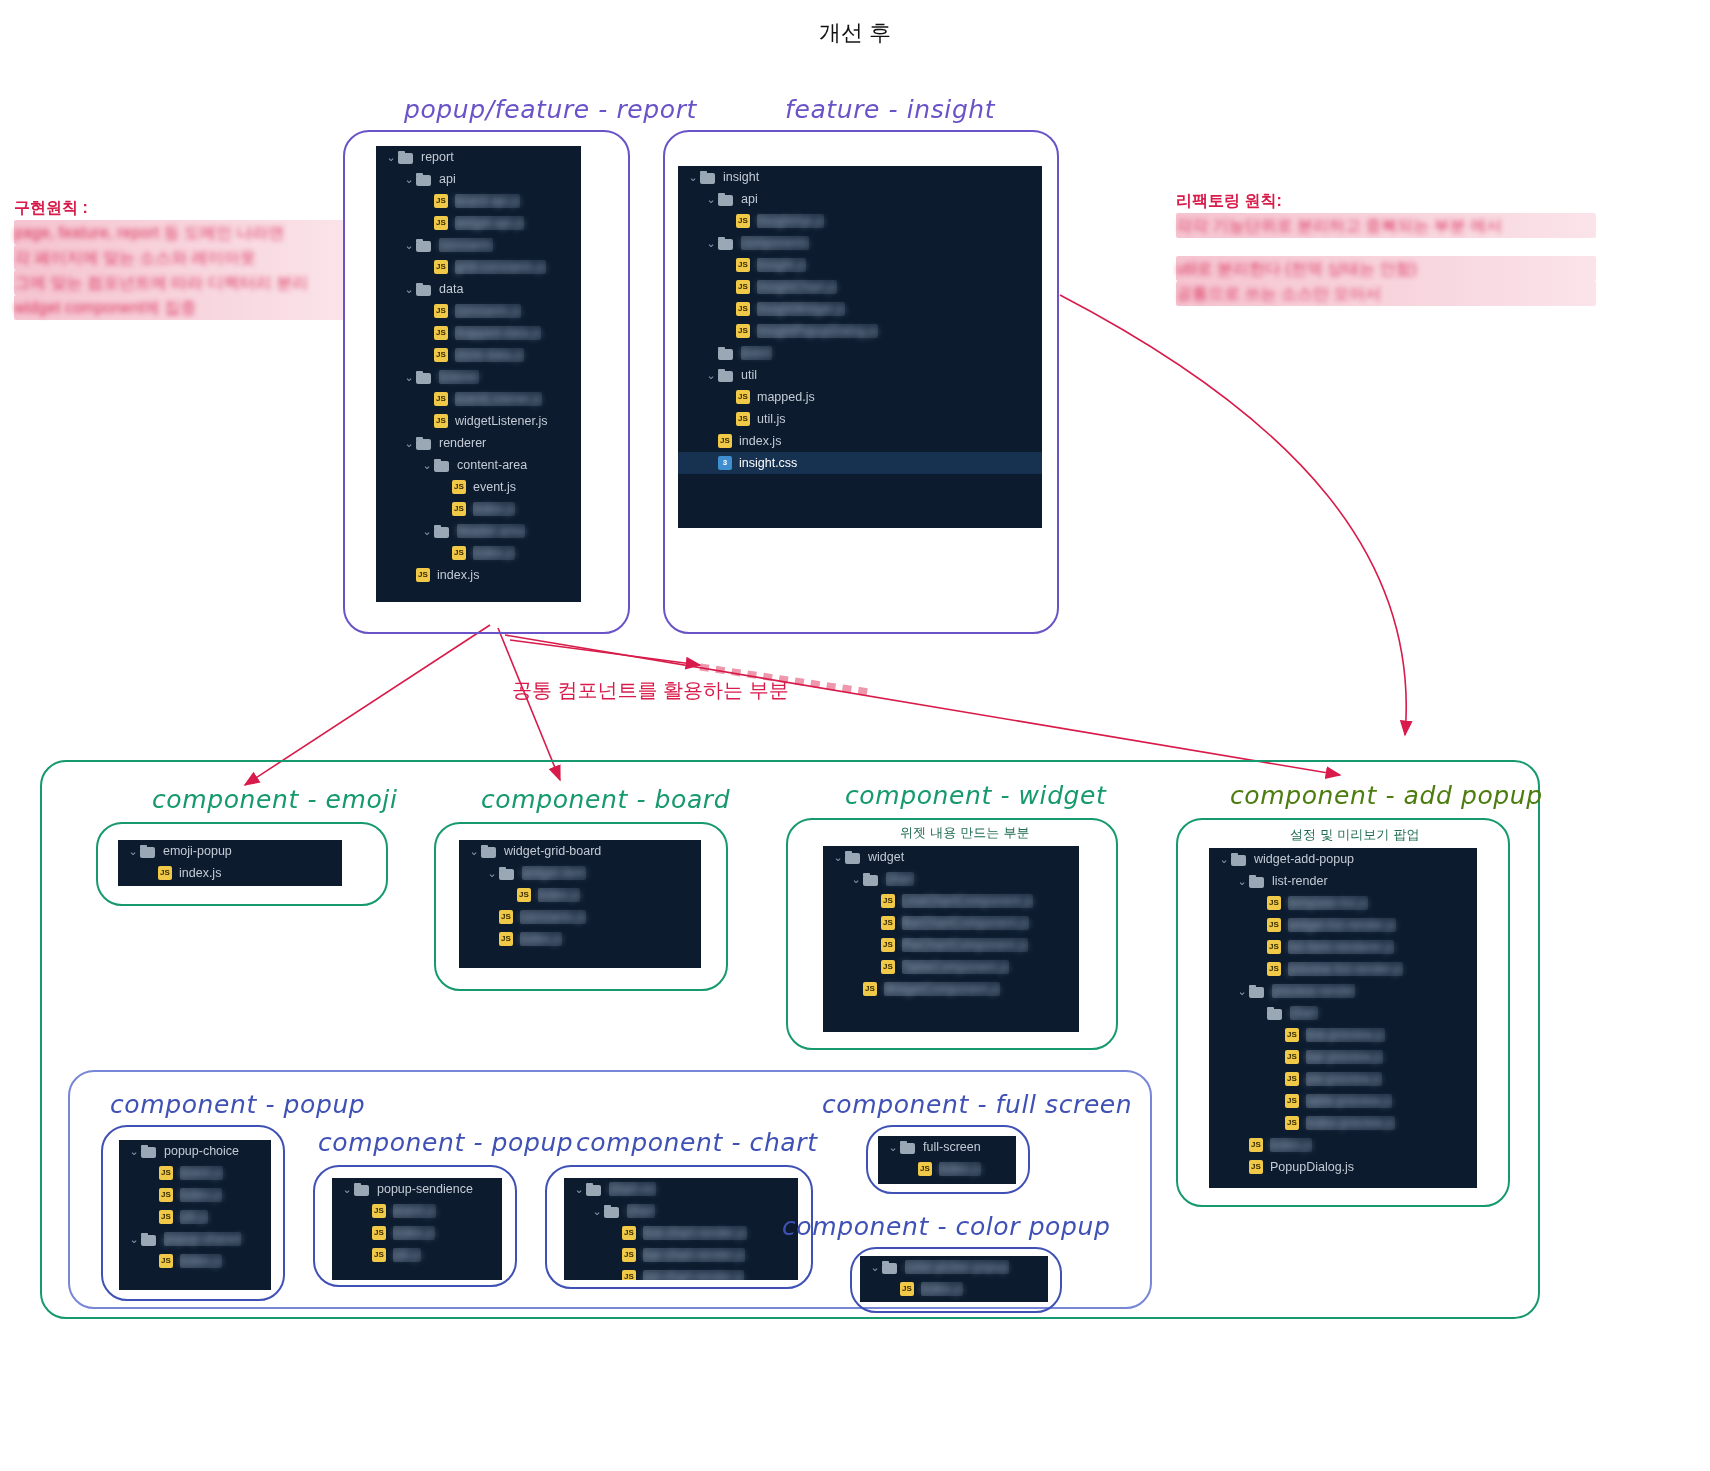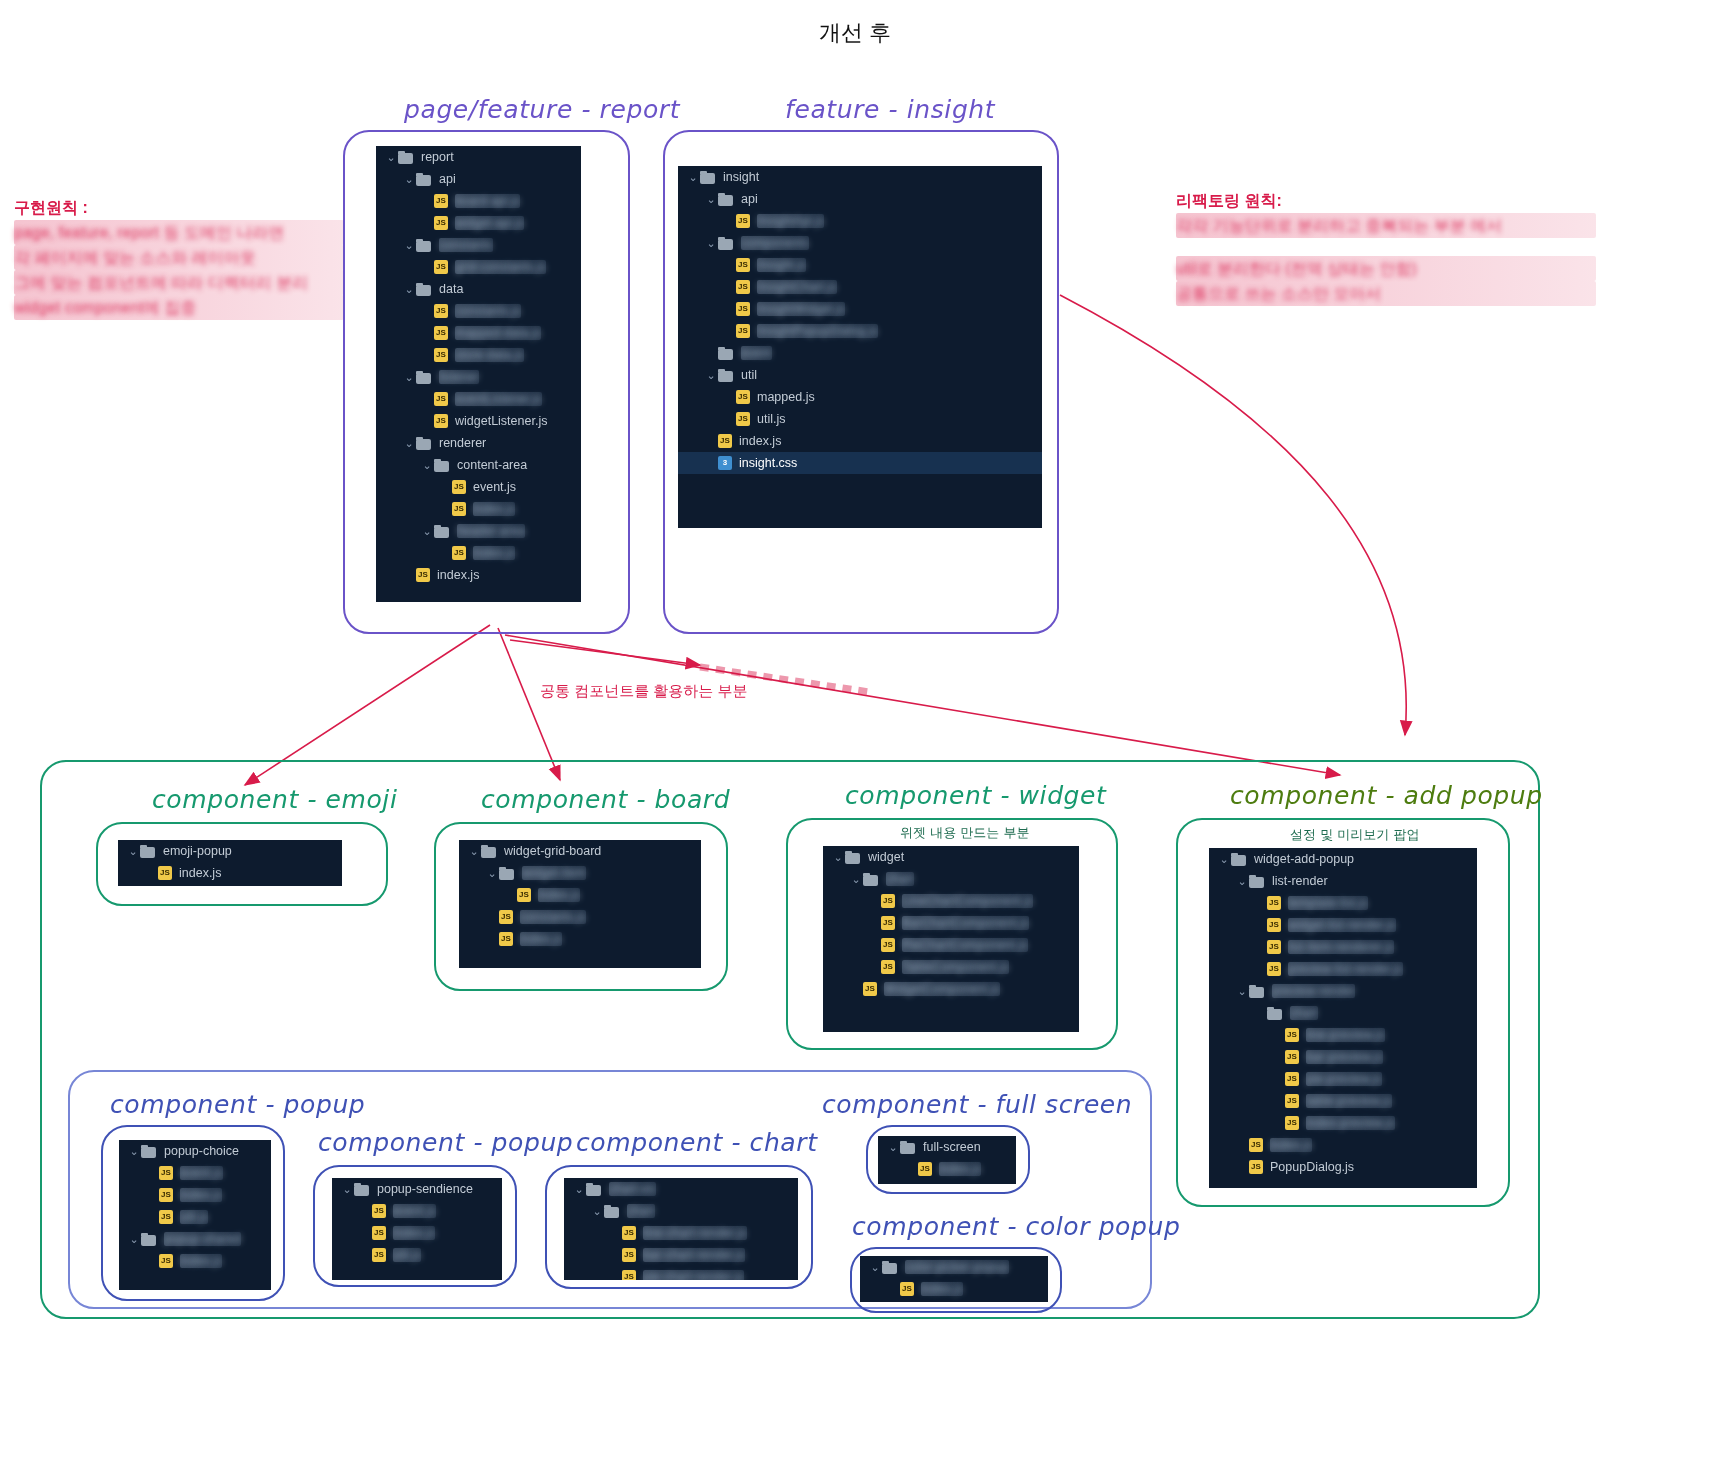--- a/index.html
+++ b/index.html
@@ -87,23 +87,23 @@
 </div>
 
 <div class="note" style="left:1176px;top:188px;width:420px;">
   <div class="hd">리팩토링 원칙:</div>
   <div class="bl">각각 기능단위로 분리하고 중복되는 부분 에서</div>
   <div style="height:18px"></div>
   <div class="bl">util로 분리한다 (전역 상태는 안함)</div>
   <div class="bl">공통으로 쓰는 소스만 모아서</div>
 </div>
 
-<div class="note bl" style="left:540px;top:678px;font-size:15px;">공통 컴포넌트를 활용하는 부분</div>
-
-<div class="abs hand title-hand" style="left:404px;top:95px;color:#6a53c8;">page/feature - report</div>
+<div class="note bl" style="left:512px;top:678px;font-size:20px;">공통 컴포넌트를 활용하는 부분</div>
+
+<div class="abs hand title-hand" style="left:404px;top:95px;color:#6a53c8;">popup/feature - report</div>
 <div class="frame" style="left:343px;top:130px;width:283px;height:500px;"></div>
 <div class="tree" id="tree-report" style="left:376px;top:146px;width:205px;height:456px;">
     <div class="row" style="padding-left: 8px;">
       <span class="chev">⌄</span>
       <span class="folder"></span>
       <span class="lbl">report</span>
     </div>
     <div class="row" style="padding-left: 26px;">
       <span class="chev">⌄</span>
       <span class="folder"></span>
@@ -545,21 +545,21 @@
       <span class="folder"></span>
       <span class="lbl">full-screen</span>
     </div>
     <div class="row blur" style="padding-left: 26px;">
       <span class="chev"></span>
       <span class="jsicon">JS</span>
       <span class="lbl">index.js</span>
     </div>
   </div>
 
-<div class="abs hand title-hand bl" style="left:852px;top:1212px;color:#3f51b5;">component - color popup</div>
+<div class="abs hand title-hand bl" style="left:782px;top:1212px;color:#3f51b5;">component - color popup</div>
 <div class="frame blue" style="left:850px;top:1247px;width:208px;height:62px;"></div>
 <div class="tree" id="tree-colorpopup" style="left:860px;top:1256px;width:188px;height:46px;">
     <div class="row blur" style="padding-left: 8px;">
       <span class="chev">⌄</span>
       <span class="folder"></span>
       <span class="lbl">color-picker-popup</span>
     </div>
     <div class="row blur" style="padding-left: 26px;">
       <span class="chev"></span>
       <span class="jsicon">JS</span>

